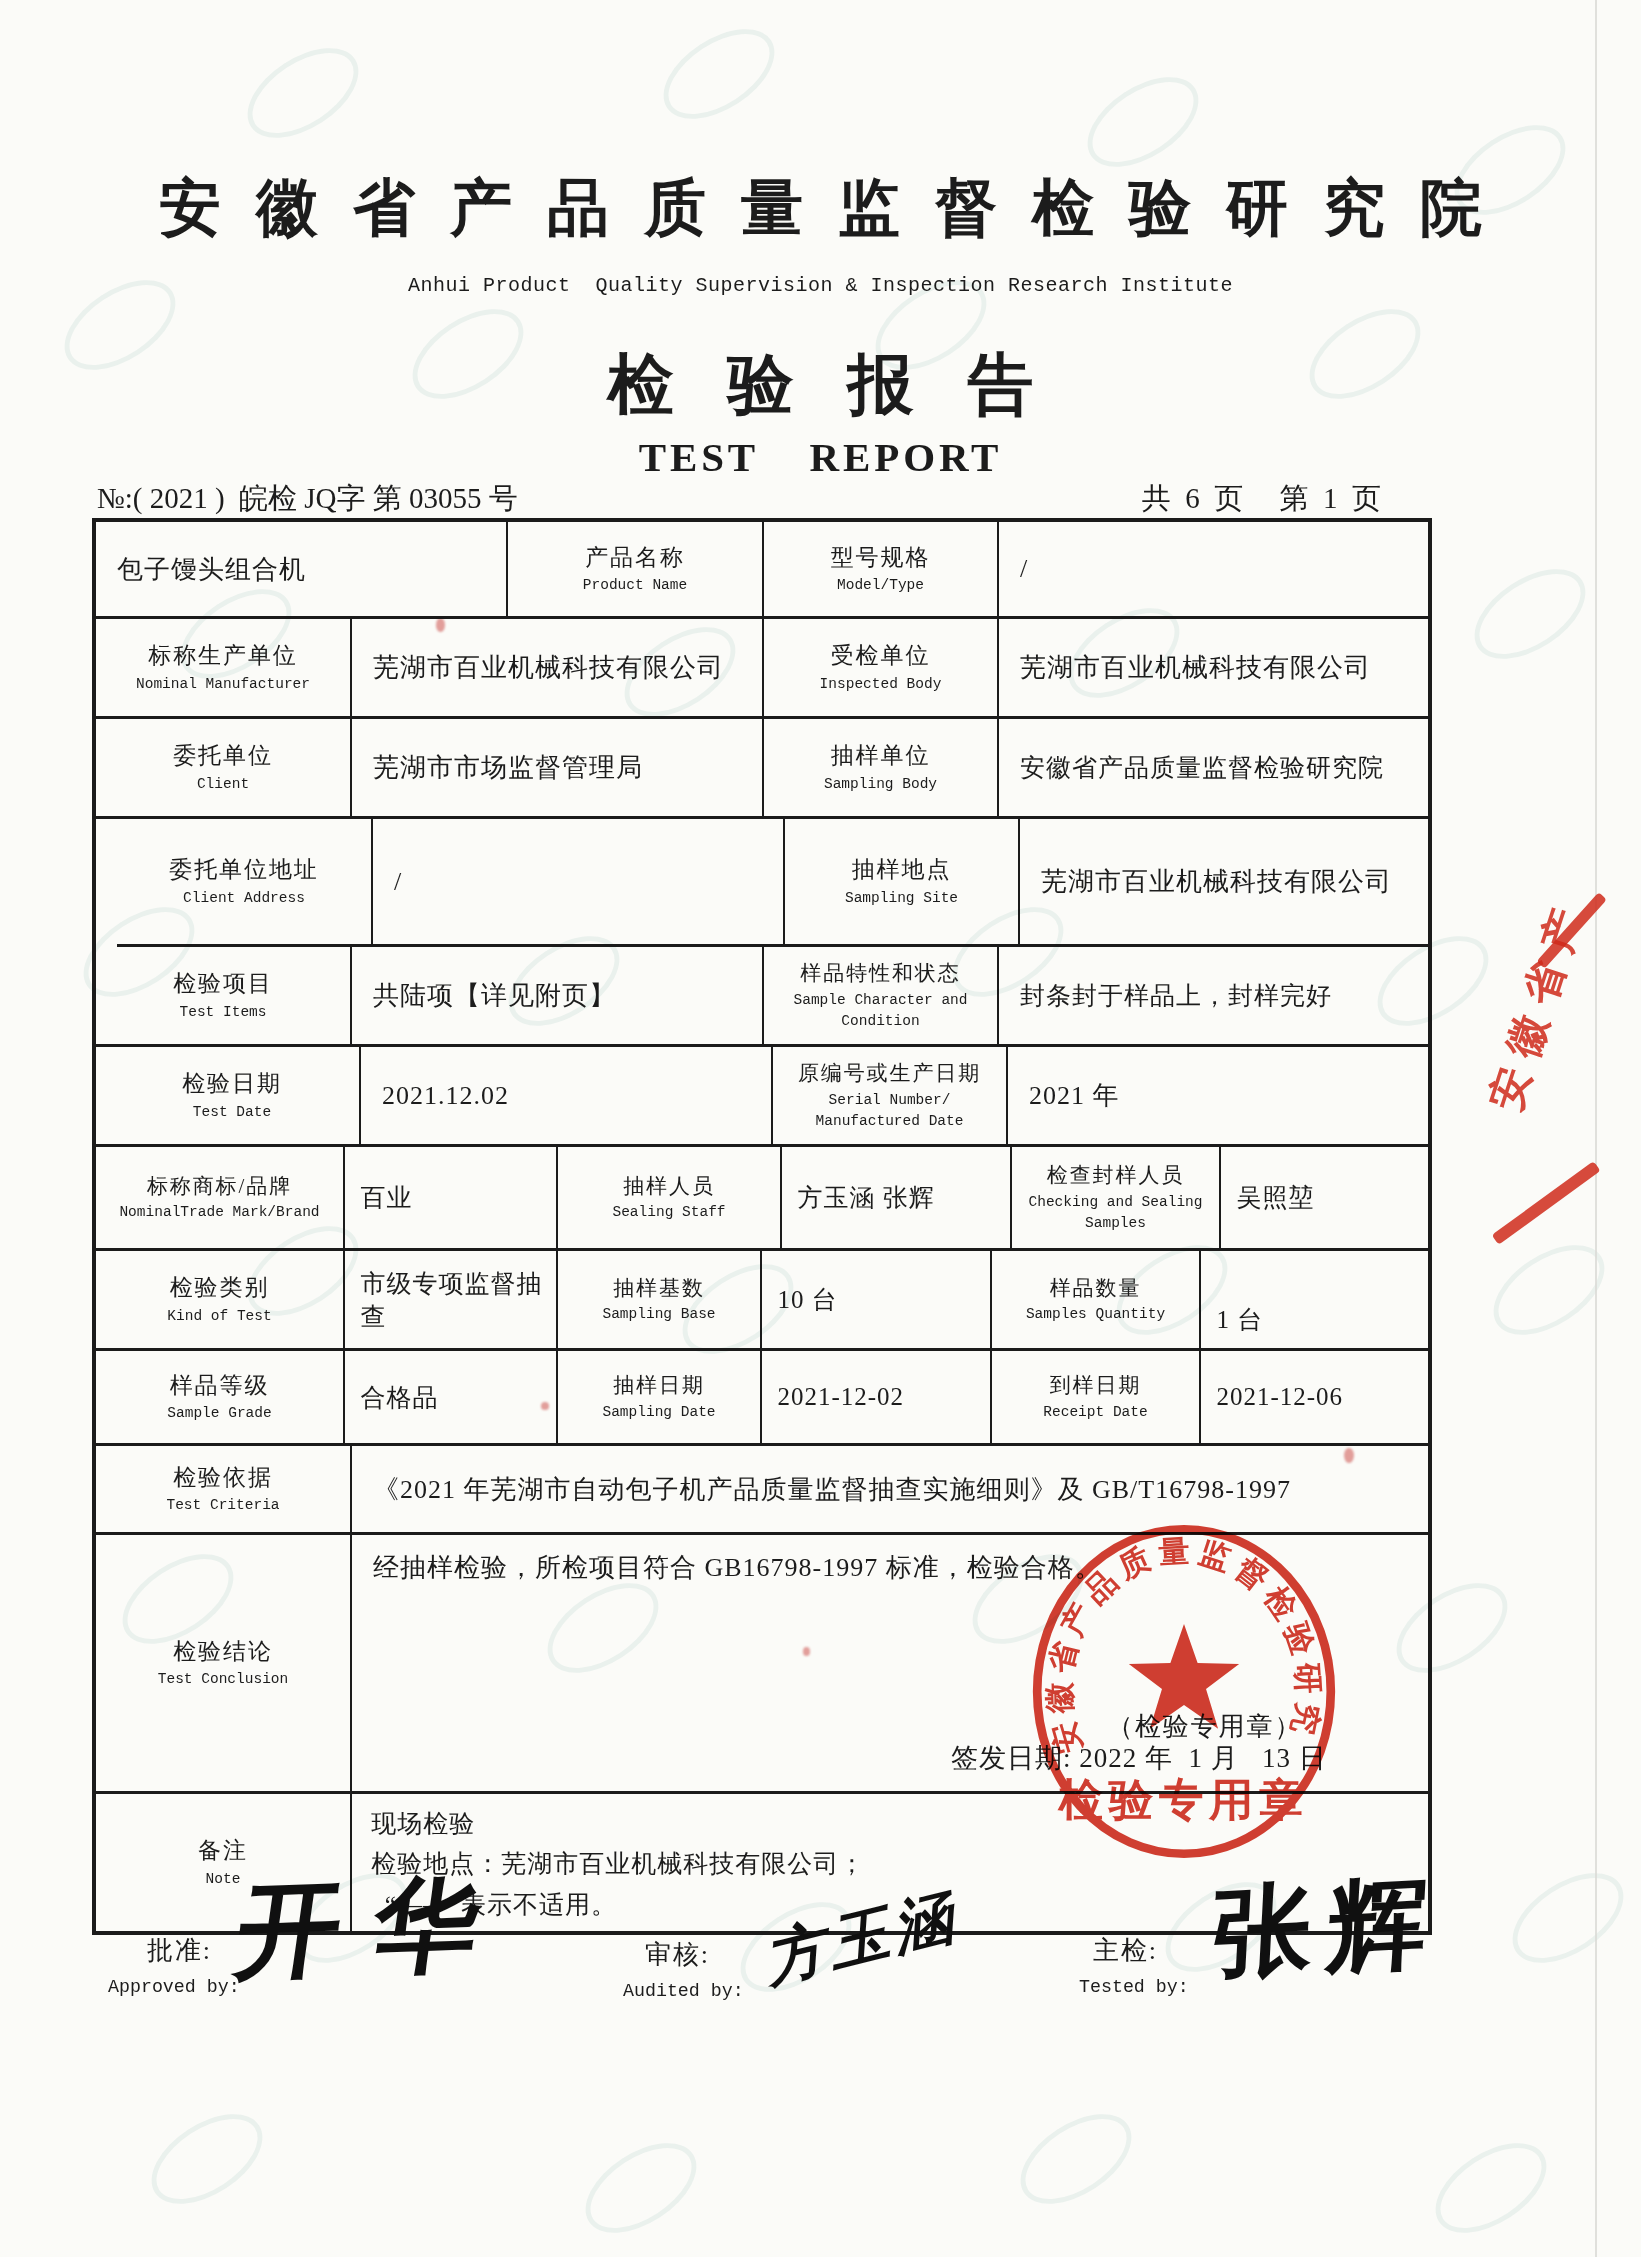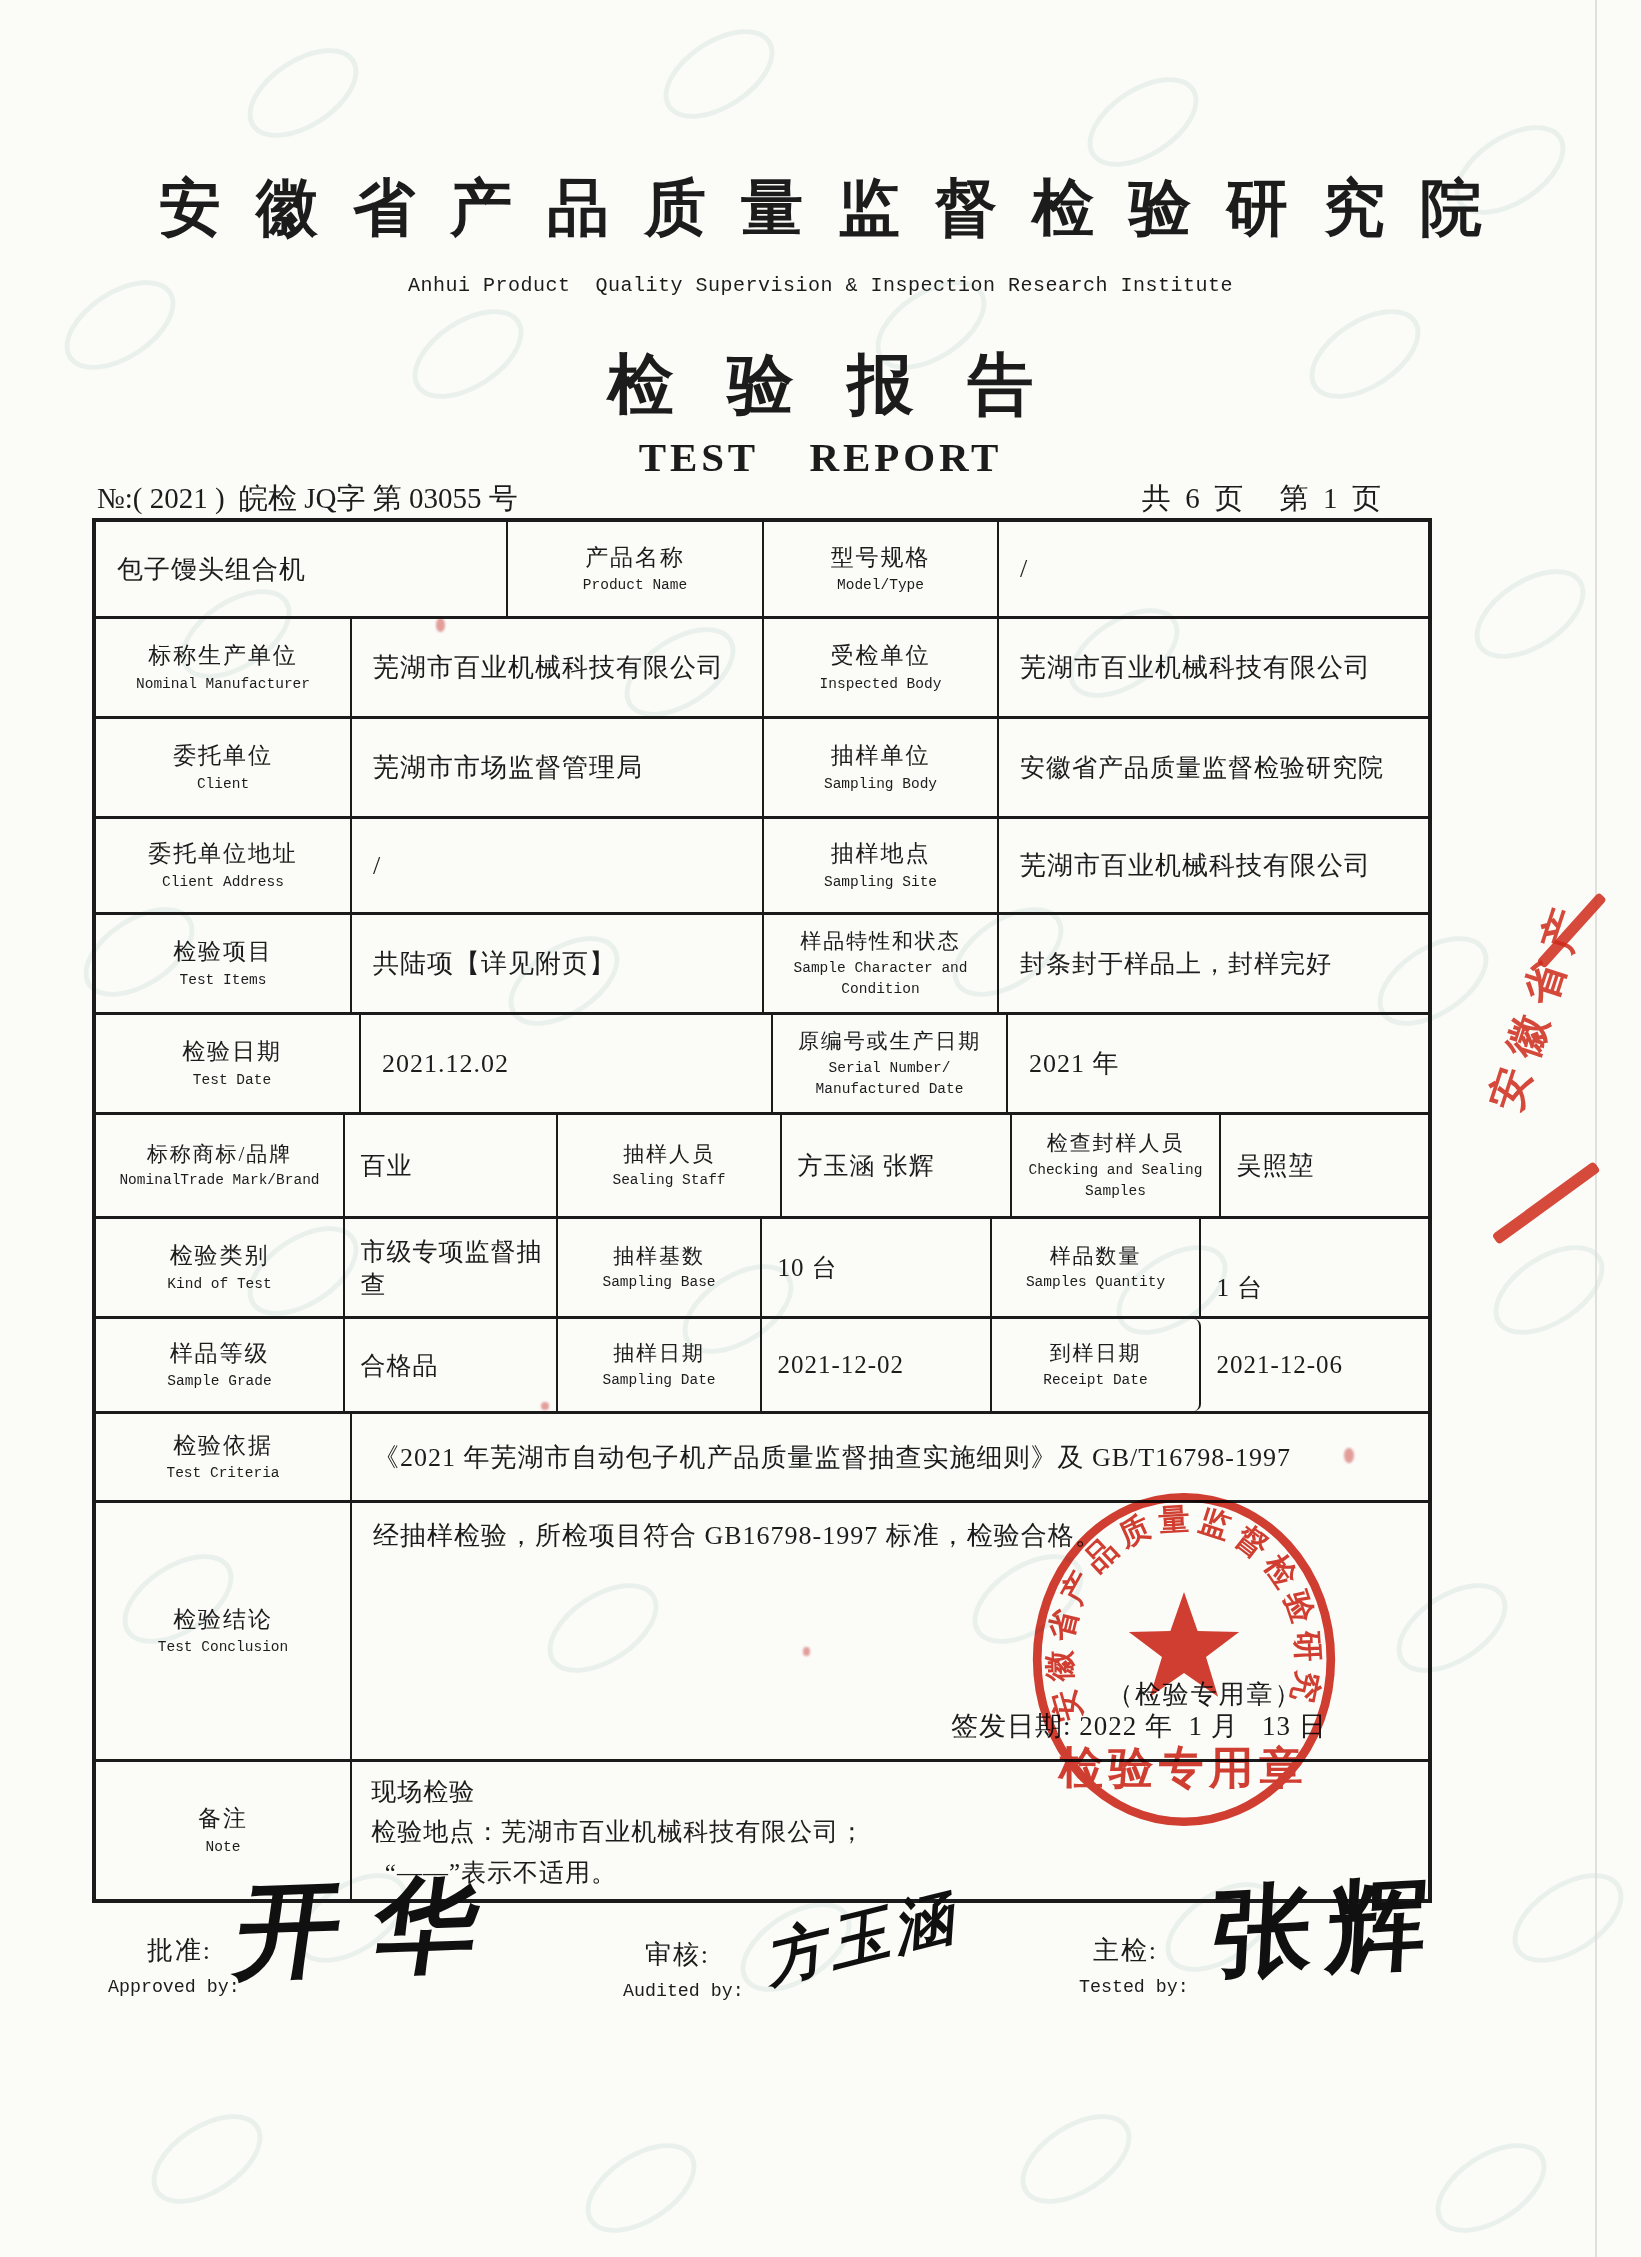--- a/index.html
+++ b/index.html
@@ -150,21 +150,21 @@
         <div class="en-label">Client</div>
       </div>
       <div class="cell value-cell" style="width:412px;">芜湖市市场监督管理局</div>
       <div class="cell label-cell" style="width:235px;">
         <div class="cn-label">抽样单位</div>
         <div class="en-label">Sampling Body</div>
       </div>
       <div class="cell value-cell clast" style="flex:1;font-size:25px;">安徽省产品质量监督检验研究院</div>
     </div>
 
-    <div class="trow" style="height:96px;">
+    <div class="trow" style="height:128px;margin-left:21px;">
       <div class="cell label-cell" style="width:256px;">
         <div class="cn-label">委托单位地址</div>
         <div class="en-label">Client Address</div>
       </div>
       <div class="cell value-cell" style="width:412px;">/</div>
       <div class="cell label-cell" style="width:235px;">
         <div class="cn-label">抽样地点</div>
         <div class="en-label">Sampling Site</div>
       </div>
       <div class="cell value-cell clast" style="flex:1;">芜湖市百业机械科技有限公司</div>
@@ -236,21 +236,21 @@
       <div class="cell label-cell" style="width:249px;">
         <div class="cn-label">样品等级</div>
         <div class="en-label">Sample Grade</div>
       </div>
       <div class="cell value-cell sm" style="width:213px;">合格品</div>
       <div class="cell label-cell" style="width:204px;">
         <div class="cn-label sm">抽样日期</div>
         <div class="en-label">Sampling Date</div>
       </div>
       <div class="cell value-cell sm" style="width:230px;">2021-12-02</div>
-      <div class="cell label-cell" style="width:209px;border-radius:7px;">
+      <div class="cell label-cell" style="width:209px;">
         <div class="cn-label sm">到样日期</div>
         <div class="en-label">Receipt Date</div>
       </div>
       <div class="cell value-cell sm clast" style="flex:1;">2021-12-06</div>
     </div>
 
     <div class="trow" style="height:89px;">
       <div class="cell label-cell" style="width:256px;">
         <div class="cn-label">检验依据</div>
         <div class="en-label">Test Criteria</div>

